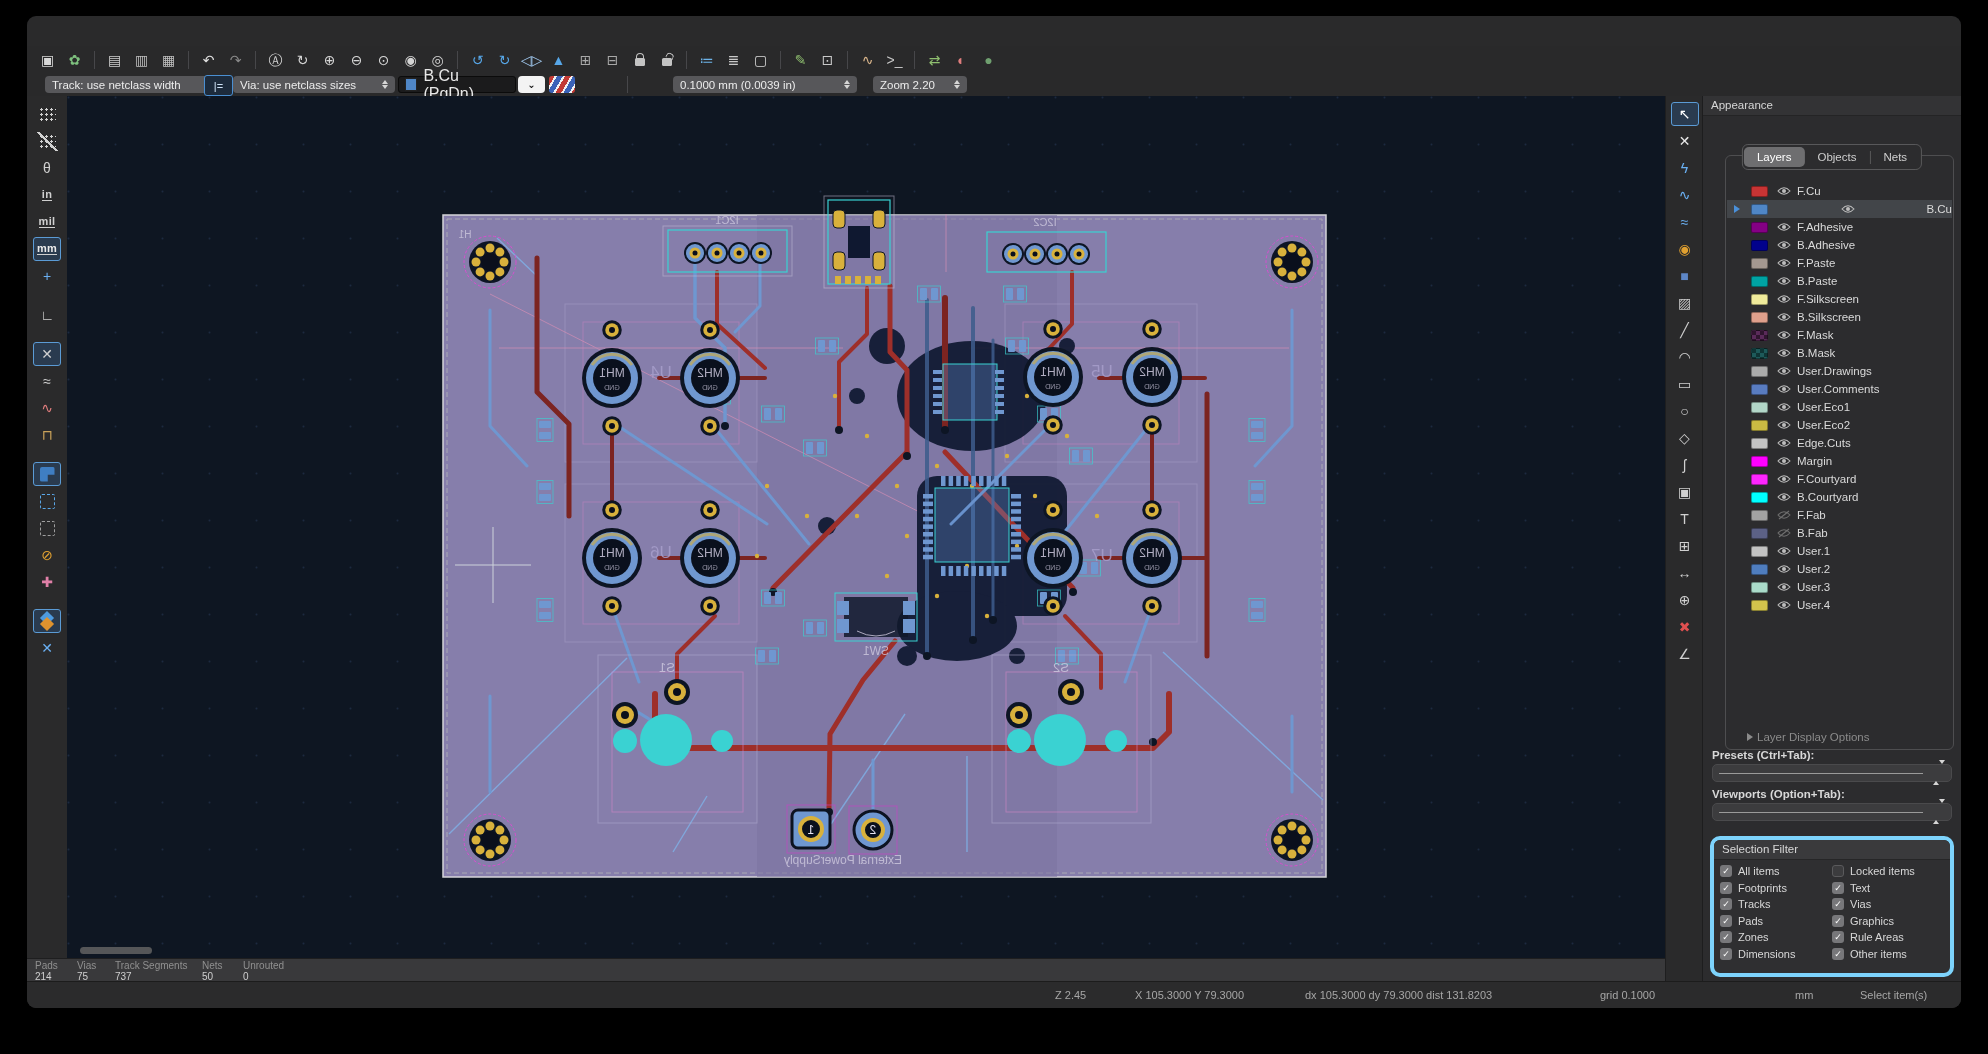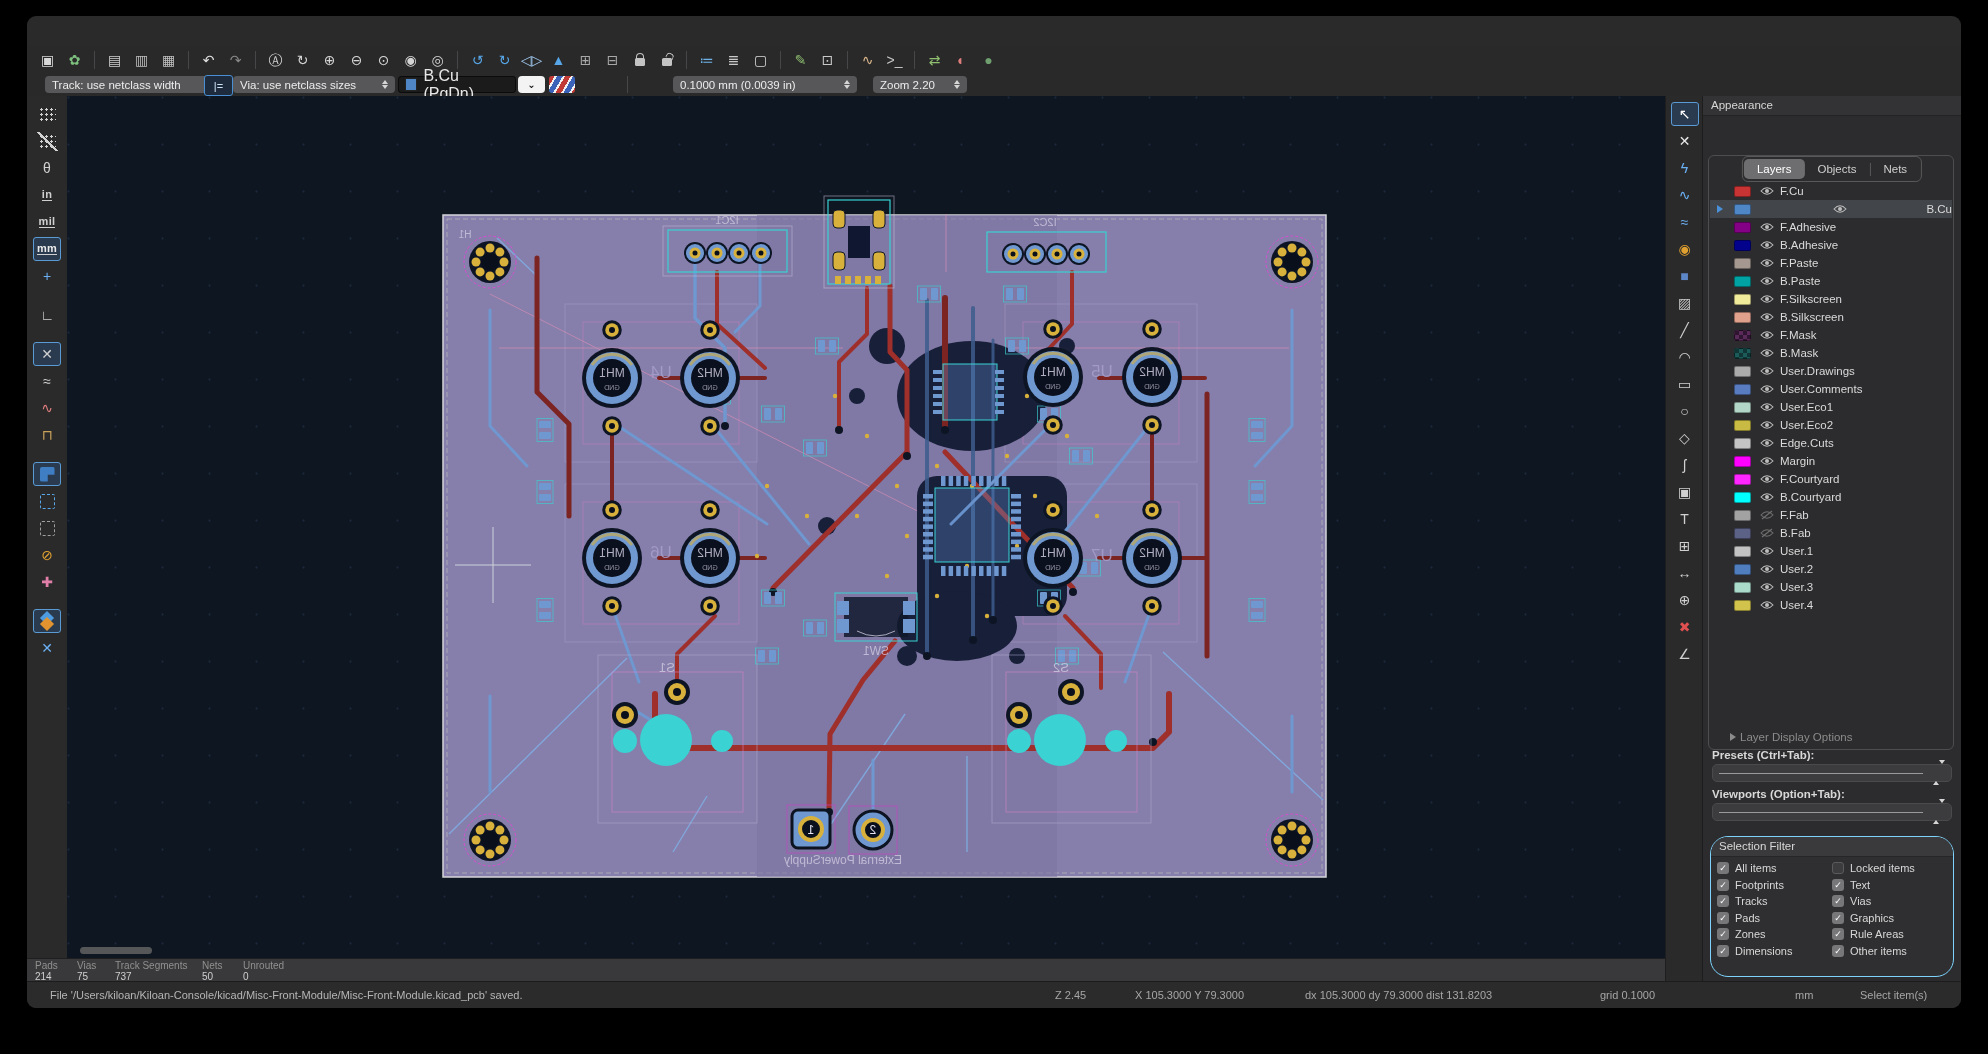--- a/index.html
+++ b/index.html
@@ -68,41 +68,41 @@
   .cnt{position:absolute;top:1px;}
   .cnt .l{display:block;font-size:10px;color:#909090;line-height:11px;}
   .cnt .v{display:block;font-size:10px;color:#cfcfcf;line-height:11px;}
   .bottombar{position:absolute;left:0;bottom:0;right:0;height:26px;background:#2b2b2c;border-top:1px solid #1c1c1c;}
   .bb{position:absolute;top:0;height:26px;line-height:26px;font-size:11px;color:#a6a6a6;white-space:nowrap;}
   
   .appearance{position:absolute;left:1675px;top:80px;width:259px;bottom:26px;background:#2c2c2e;border-left:1px solid #1d1d1e;box-sizing:border-box;}
   .app-header{position:absolute;left:0;top:0;right:0;height:19px;background:#333335;border-bottom:1px solid #242425;
     color:#d6d6d6;font-size:11.5px;line-height:19px;padding-left:8px;}
   .tabs{position:absolute;top:48px;left:50%;transform:translateX(-50%);display:flex;align-items:center;height:22px;
-    border:1px solid #58585a;border-radius:6px;background:#2c2c2e;z-index:3;padding:1px;margin-top:12px;}
+    border:1px solid #58585a;border-radius:6px;background:#2c2c2e;z-index:3;padding:1px;}
   .tab{padding:0 13px;height:20px;line-height:20px;font-size:11.5px;color:#cfcfcf;border-radius:5px;}
   .tab.active{background:#6e6e70;color:#fff;}
   .tab-div{width:1px;height:13px;background:#58585a;}
-  .panel-box{position:absolute;left:5px;right:7px;top:59px;height:593px;border:1px solid #4e4e50;border-radius:6px;}
+  .panel-box{position:absolute;left:22px;right:7px;top:59px;height:593px;border:1px solid #4e4e50;border-radius:6px;}
   .layers-list{position:absolute;left:1px;right:1px;top:26px;}
   .layer-row{height:18px;display:flex;align-items:center;position:relative;padding-left:24px;}
   .layer-row.sel{background:#424549;justify-content:space-between;}
   .layer-row .arrow{position:absolute;left:7px;width:0;height:0;border-top:4.5px solid transparent;
     border-bottom:4.5px solid transparent;border-left:6px solid #4a90d9;}
   .layer-row .swatch{width:17px;height:11px;border-radius:2px;margin-right:7px;flex:none;border:1px solid rgba(0,0,0,.35);box-sizing:border-box;}
   .layer-row .eye{width:17px;margin-right:5px;display:flex;align-items:center;justify-content:center;}
   .layer-row .lbl{font-size:11.5px;color:#dadada;}
   .ldo{position:absolute;left:1px;right:1px;bottom:0;height:23px;line-height:23px;color:#8b8b8b;font-size:11.5px;padding-left:20px;}
   .ldo .dis{display:inline-block;width:0;height:0;border-top:4px solid transparent;border-bottom:4px solid transparent;
     border-left:6px solid #8b8b8b;margin-right:4px;}
   .app-label{position:absolute;left:9px;font-size:11.5px;color:#d8d8d8;font-weight:bold;}
   .app-pill{position:absolute;left:9px;right:9px;height:18px;background:#3c3c3e;border:1px solid #4a4a4c;border-radius:5px;
     display:flex;align-items:center;padding:0 6px;box-sizing:border-box;}
   .app-pill .line{flex:1;border-top:1px solid #9a9a9a;margin-right:10px;}
-  .selfilter{position:absolute;left:7px;right:7px;top:740px;bottom:5px;border:1px solid #7dd3fc;border-radius:18px;background:#2f2f31;overflow:hidden;}
+  .selfilter{position:absolute;left:7px;right:7px;top:740px;bottom:5px;border:4px solid #7dd3fc;border-radius:10px;background:#2f2f31;overflow:hidden;}
   .sf-header{height:19px;background:#3a3a3c;border-bottom:1px solid #262627;color:#d8d8d8;font-size:11.5px;line-height:19px;padding-left:8px;}
   .sf-grid{display:grid;grid-template-columns:1fr 1fr;padding:4px 6px 0 6px;row-gap:2.5px;}
   .sf-item{display:flex;align-items:center;gap:6px;height:14px;}
   .cb{width:12px;height:12px;border-radius:3px;background:#77777a;color:#fff;font-size:9px;line-height:12px;
     text-align:center;flex:none;}
   .cb.un{background:#3c3c3e;border:1px solid #5a5a5c;box-sizing:border-box;}
   .sf-item .t{font-size:11px;color:#d8d8d8;}
   svg text{font-family:"Liberation Sans","DejaVu Sans",sans-serif;}
   .mtx{fill:var(--silk_text);opacity:.8;}
 </style>
@@ -1120,21 +1120,20 @@
         <span class="l">Nets</span>
         <span class="v">50</span>
       </div>
       <div class="cnt" style="left: 216px;">
         <span class="l">Unrouted</span>
         <span class="v">0</span>
       </div>
     </div>
 
   <div class="bottombar">
-    <span class="bb" style="left:23px;color:#b5b5b5">File '/Users/kiloan/Kiloan-Console/kicad/Misc-Front-Module/Misc-Front-Module.kicad_pcb' saved.</span>
     <span class="bb" style="left:1028px">Z 2.45</span>
     <span class="bb" style="left:1108px">X 105.3000  Y 79.3000</span>
     <span class="bb" style="left:1278px">dx 105.3000  dy 79.3000  dist 131.8203</span>
     <span class="bb" style="left:1573px">grid 0.1000</span>
     <span class="bb" style="left:1768px">mm</span>
     <span class="bb" style="left:1833px">Select item(s)</span>
   </div>
 </div>
 
 </body></html>

